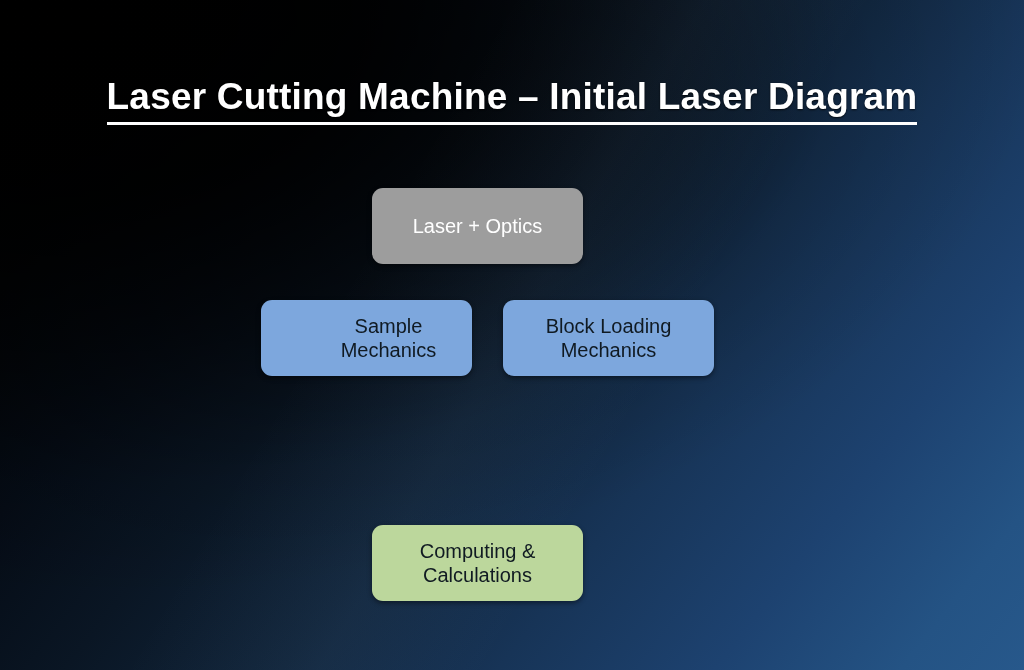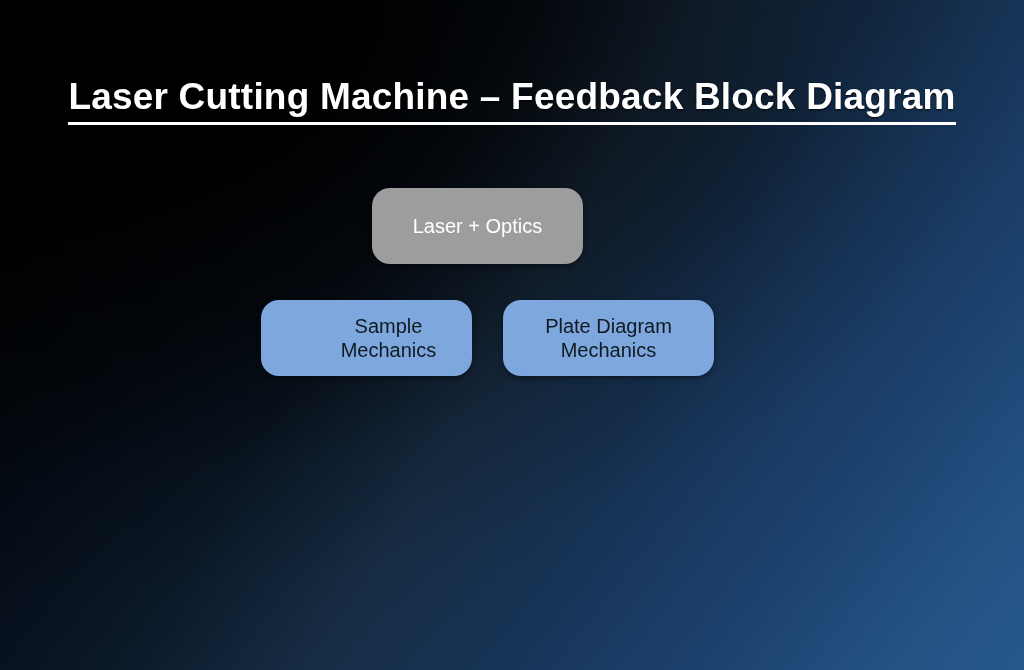--- a/index.html
+++ b/index.html
@@ -63,21 +63,21 @@
     text-shadow: 0 1px 2px rgba(0,0,0,0.75);
   }
 
   .node {
     position: absolute;
     box-sizing: border-box;
     display: flex;
     align-items: center;
     justify-content: center;
     text-align: center;
-    border-radius: 18px;
+    border-radius: 11px;
     line-height: 1.22;
     font-size: 20px;
     box-shadow: 0 2px 5px rgba(0,0,0,0.45);
     white-space: pre-line;
   }
 
   .node-laser {
     left: 372px;  top: 188px;  width: 211px;  height: 76px;
     background: #9d9d9d;
     color: #ffffff;
@@ -105,32 +105,36 @@
   }
 </style>
 </head>
 <body>
 
 <div id="slide">
 
   <div id="sheen"></div>
 
   <div id="title">
-    <span class="t-inner">Laser Cutting Machine – Feedback Block Diagram</span>
+    <span class="t-inner">Laser Cutting Machine – Initial Laser Diagram</span>
   </div>
 
   <div class="node node-laser">
     <span>Laser + Optics</span>
   </div>
 
   <div class="node node-sample">
     <span>Sample
 Mechanics</span>
   </div>
 
   <div class="node node-plate">
-    <span>Plate Diagram
+    <span>Block Loading
 Mechanics</span>
   </div>
 
 
+  <div class="node node-computing">
+    <span>Computing &amp;
+Calculations</span>
+  </div>
 
 </div>
 
 </body></html>

